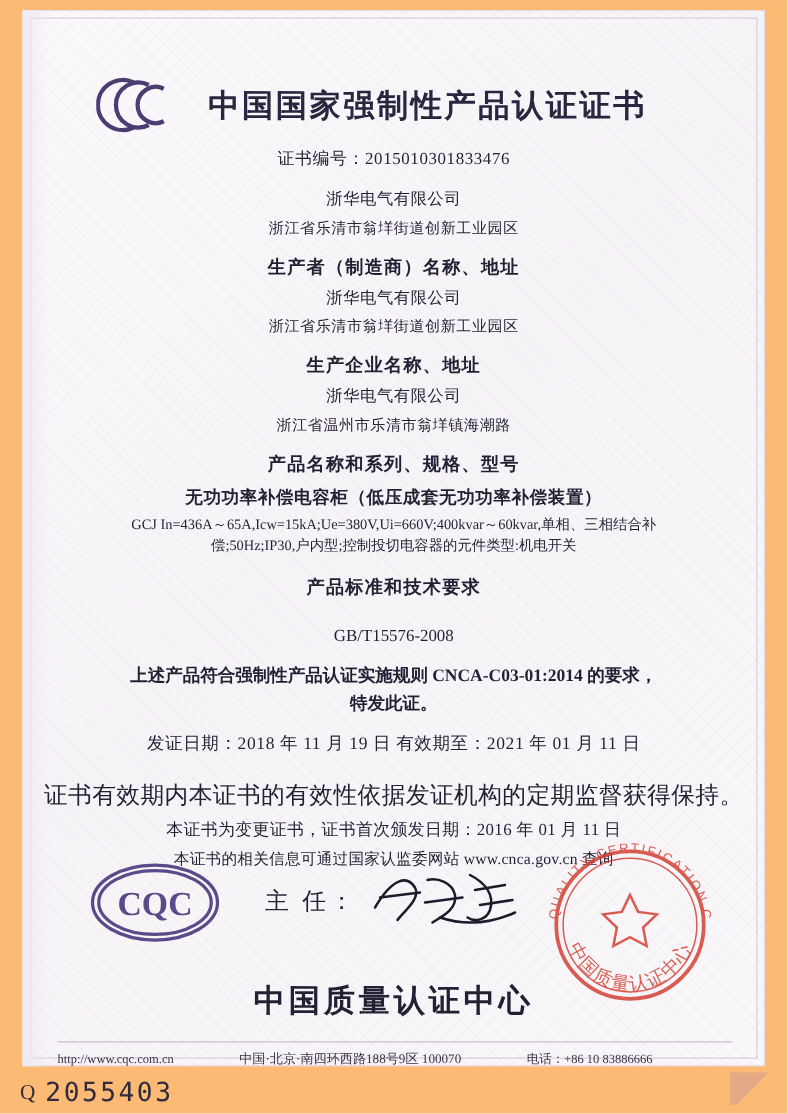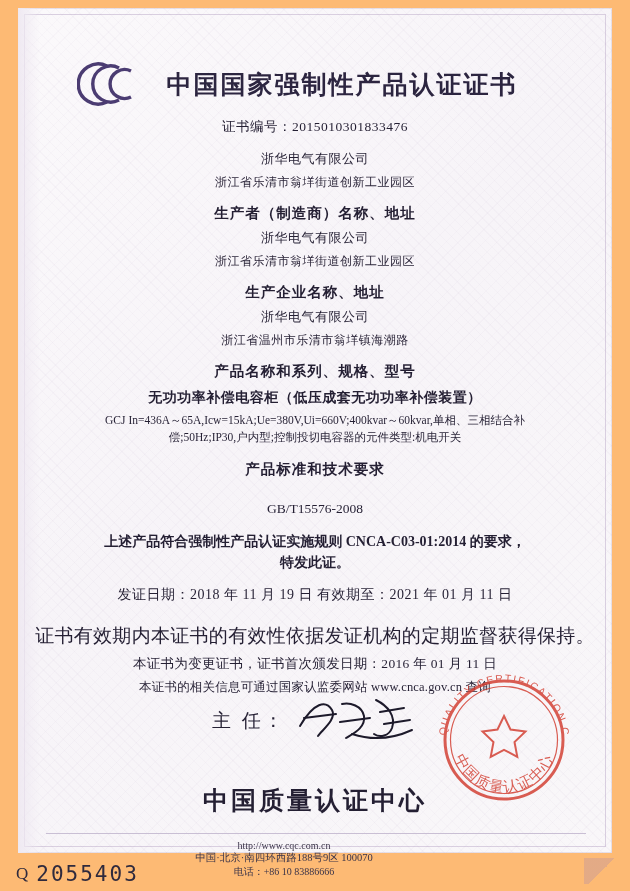--- a/index.html
+++ b/index.html
@@ -205,21 +205,20 @@
   .footer {
     position: absolute;
     left: 46px;
     top: 840px;
     width: 476px;
     display: flex;
     align-items: center;
     justify-content: space-between;
     font-size: 10px;
     color: #3a3348;
-    flex-direction: column;
   }
   .footer .addr { font-size: 10.5px; }
   .rule {
     position: absolute;
     left: 46px;
     top: 833px;
     width: 540px;
     height: 1px;
     background: #c9bfd4;
   }
@@ -299,20 +298,29 @@
     <div class="para">上述产品符合强制性产品认证实施规则 CNCA-C03-01:2014 的要求，</div>
     <div class="para2">特发此证。</div>
 
     <div class="dates">发证日期：2018 年 11 月 19 日    有效期至：2021 年 01 月 11 日</div>
     <div class="note">证书有效期内本证书的有效性依据发证机构的定期监督获得保持。</div>
     <div class="note2">本证书为变更证书，证书首次颁发日期：2016 年 01 月 11 日</div>
     <div class="note3">本证书的相关信息可通过国家认监委网站 www.cnca.gov.cn 查询</div>
   </div>
 
   <div class="sig-row">
+    <div class="cqc-logo">
+      <svg width="108" height="68" viewBox="0 0 108 68">
+        <g fill="none" stroke="#5b4a8a" stroke-width="2.6">
+          <ellipse cx="54" cy="34" rx="50" ry="30"></ellipse>
+          <ellipse cx="54" cy="34" rx="45" ry="25.5"></ellipse>
+        </g>
+        <text x="54" y="44" text-anchor="middle" font-family="Liberation Serif, serif" font-size="27" font-weight="bold" fill="#5b4a8a">CQC</text>
+      </svg>
+    </div>
 
     <div class="sig-label">主 任：</div>
 
     <div class="signature">
       <svg width="130" height="60" viewBox="0 0 130 60">
         <g fill="none" stroke="#1d1a2b" stroke-width="2" stroke-linecap="round">
           <path d="M8 36 C22 12, 34 10, 40 20 C45 29, 30 40, 26 46"></path>
           <path d="M12 28 L44 24"></path>
           <path d="M50 14 C58 12, 70 16, 72 26 C74 38, 60 44, 54 48"></path>
           <path d="M48 32 L78 28"></path>

